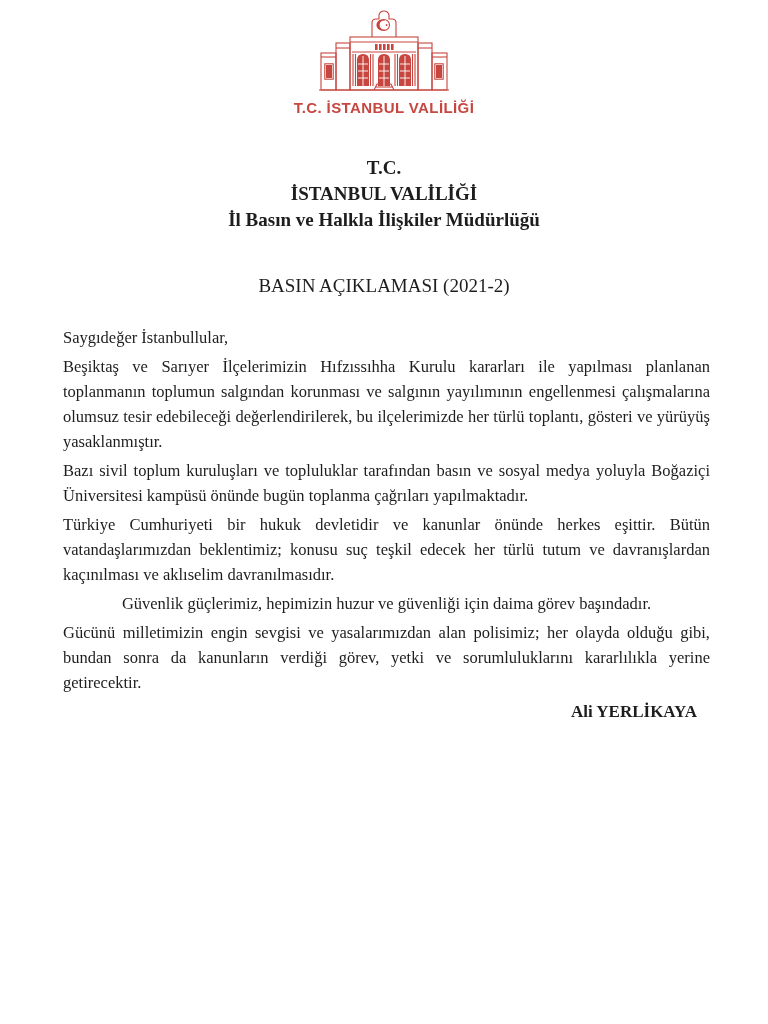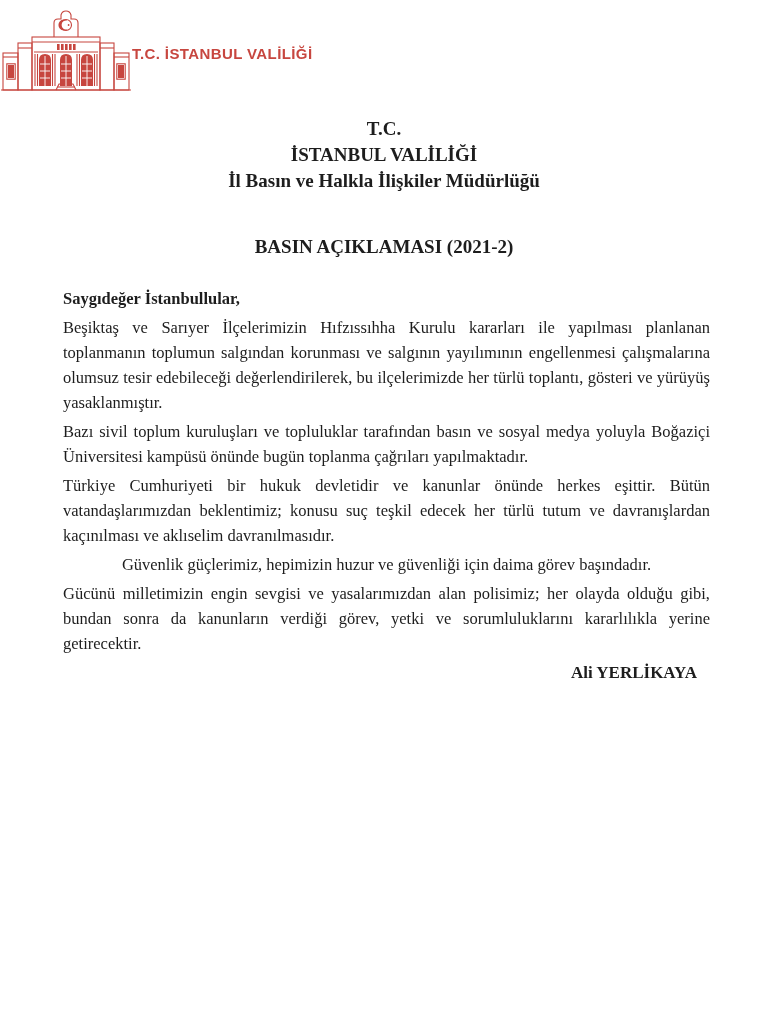--- a/index.html
+++ b/index.html
@@ -9,61 +9,61 @@
     width: 768px; height: 1024px; margin: 0 auto;
     background: var(--paper);
     color: var(--ink);
     font-family: "Liberation Serif", "DejaVu Serif", serif;
     overflow: hidden;
     position: relative;
     padding-top: 8px;
   }
 
   
-  .logo { display: flex; flex-direction: row; align-items: center; }
+  .logo { display: flex; flex-direction: column; align-items: center; }
   .crest { display: block; }
   .crest .ln { fill: none; stroke: var(--accent); stroke-width: 1.1; }
   .crest .fl { fill: var(--accent); stroke: none; }
   .crest .wl { fill: none; stroke: #ffffff; stroke-width: 0.9; }
   .logo-caption {
     font-family: "Liberation Sans", "DejaVu Sans", sans-serif;
     font-weight: 700;
     font-size: 15px;
     line-height: 18px;
     letter-spacing: 0.4px;
     color: var(--accent);
     margin-top: 3px;
   }
 
   
   .letterhead {
-    margin-top: 20px;
+    margin-top: 38px;
     text-align: center;
     font-weight: 700;
     font-size: 19px;
     line-height: 26px;
   }
 
   
   .doc-title {
     margin-top: 40px;
     text-align: center;
-    font-weight: 700;
+    font-weight: 400;
     font-size: 19px;
     line-height: 26px;
   }
 
   
   .body {
     margin: 26px 58px 0 63px;
     font-size: 16.5px;
     line-height: 25px;
   }
   .body p { margin: 0 0 4px 0; text-align: justify; }
-  .body p.salutation { font-weight: 700; text-align: left; }
+  .body p.salutation { font-weight: 400; text-align: left; }
   .body p.single { text-align: center; }
 
   
   .signature {
     margin-left: auto;
     margin-right: 55px;
     width: 158px;
     text-align: center;
     font-weight: 700;
     font-size: 17px;

